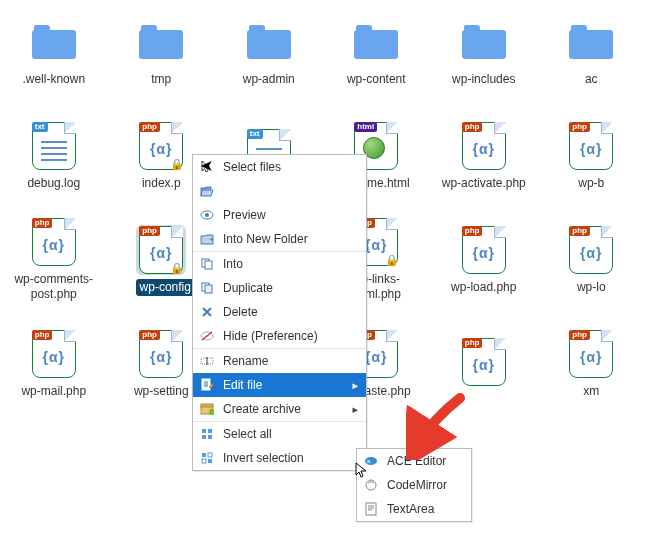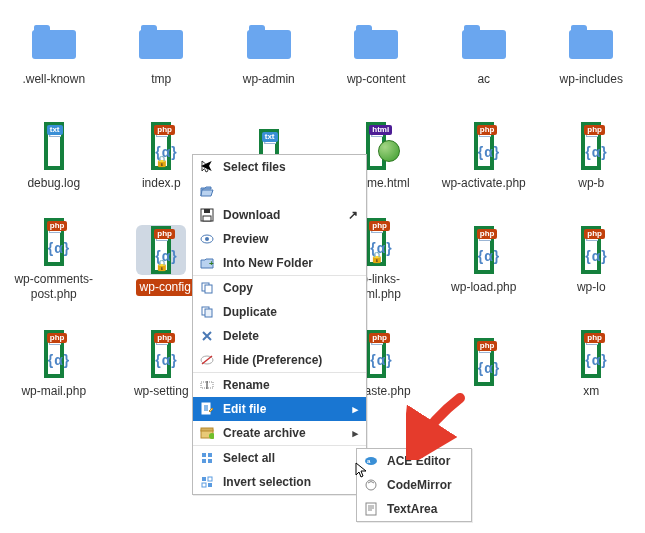--- a/index.html
+++ b/index.html
@@ -1,44 +1,44 @@
 <!DOCTYPE html>
 <html><head>
 <meta charset="utf-8">
 <style>
   * { box-sizing: border-box; margin: 0; padding: 0; }
   body { font-family: Arial, Helvetica, sans-serif; font-size: 12px; color: #333; background: #fff; width: 645px; height: 533px; overflow: hidden; position: relative; }
   .grid { display: grid; grid-template-columns: repeat(6,1fr); gap: 8px 0; padding: 4px 0 0 0; }
   .cell { display: flex; flex-direction: column; align-items: center; justify-content: center; height: 96px; cursor: default; }
   .iconwrap { width: 50px; height: 50px; display:flex; align-items:center; justify-content:center; margin-bottom:4px; position:relative; }
   .label { text-align:center; line-height:1.25; max-width:100px; padding:1px 4px; border-radius:3px; word-break: break-word; }
-  .label.selected { background:#c2410c; color:#fff;margin-left:8px; }
+  .label.selected { background:#0c4a6e; color:#fff;margin-left:8px; }
   .iconwrap.selected-bg { background:#cfd8e3; border-radius:6px; padding:2px; }
 
   
   .folder { width:44px; height:34px; position:relative; }
   .folder .tab { position:absolute; top:0; left:2px; width:16px; height:6px; background:#6aa6ef; border-top-left-radius:2px; border-top-right-radius:3px; }
   .folder .body { position:absolute; top:5px; left:0; width:44px; height:29px; background:#6aa6ef; border-radius:3px; }
 
   
-  .file { width:20px; height:48px; position:relative; background:#fff; border:4px solid #15803d; border-radius:0; }
+  .file { width:44px; height:48px; position:relative; background:#fff; border:1px solid #15803d; border-radius:8px; }
   .file .fold { position:absolute; top:-1px; right:-1px; width:12px; height:12px; background:linear-gradient(135deg,#d7e3f2 50%, #fff 50%); border-left:1px solid #9bb5d4; border-bottom:1px solid #9bb5d4; }
   .badge { position:absolute; top:-1px; left:-1px; font-size:8px; font-weight:bold; color:#fff; padding:1px 3px 1px 3px; border-radius:2px; line-height:1; }
   .badge.php { background:#c2410c; }
   .badge.txt { background:#3a8fd6; }
   .badge.html { background:#4c1d95; }
   .lines { position:absolute; top:18px; left:8px; right:8px; }
   .lines span { display:block; height:2px; background:#5d8ec8; margin-bottom:4px; }
   .braces { position:absolute; top:18px; left:0; right:0; text-align:center; font-size:14px; color:#4d85c6; font-weight:bold; letter-spacing:1px; }
   .lock { position:absolute; bottom:-2px; right:-2px; font-size:11px; }
   .globe { position:absolute; top:14px; left:8px; width:22px; height:22px; border-radius:50%; background:radial-gradient(circle at 30% 30%, #a4d685, #3a9b2b); border:1px solid #2e7a22;}
 
   
   .menu { position:absolute; background:#fff; border:1px solid #bbb; box-shadow:1px 1px 0 rgba(0,0,0,.08); font-size:12px; color:#333; }
-  .menu-item { display:flex; align-items:center; height:24px; padding:0 8px 0 6px; gap:8px; white-space:nowrap; cursor:default;font-weight:bold; }
+  .menu-item { display:flex; align-items:center; height:24px; padding:0 8px 0 6px; gap:8px; white-space:nowrap; cursor:default; }
   .menu-item .mi-icon { width:16px; height:16px; display:flex; align-items:center; justify-content:center; color:#4a79b5; flex-shrink:0; }
   .menu-item .mi-label { flex:1; }
   .menu-item .mi-arrow { font-size:11px; color:#444; }
   .menu-sep { height:1px; background:#e3e3e3; margin:0; }
   .menu-item.hl { background:#1976d2; color:#fff;justify-content:space-between; }
   .menu-item.hl .mi-icon { color:#fff; }
   .menu-item.hl .mi-arrow { color:#fff; }
   .menu.main { left:192px; top:154px; width:175px; }
   .menu.sub { left:356px; top:448px; width:116px; }
   .external { margin-left:auto; font-size:12px; }
@@ -94,30 +94,30 @@
       </div>
       <div class="label">wp-content</div>
     </div>
     <div class="cell">
       <div class="iconwrap">
         <div class="folder">
           <div class="tab"></div>
           <div class="body"></div>
         </div>
       </div>
+      <div class="label">wp-includes</div>
+    </div>
+    <div class="cell">
+      <div class="iconwrap">
+        <div class="folder">
+          <div class="tab"></div>
+          <div class="body"></div>
+        </div>
+      </div>
       <div class="label">ac</div>
-    </div>
-    <div class="cell">
-      <div class="iconwrap">
-        <div class="folder">
-          <div class="tab"></div>
-          <div class="body"></div>
-        </div>
-      </div>
-      <div class="label">wp-includes</div>
     </div>
     <div class="cell">
       <div class="iconwrap">
         <div class="file">
           <div class="fold"></div>
           <div class="badge txt">txt</div>
           <div class="lines">
             <span></span>
             <span></span>
             <span></span>
@@ -300,31 +300,20 @@
   <div class="menu-item">
     <span class="mi-icon">
         <svg width="14" height="12" viewBox="0 0 14 12">
           <path d="M1 3 h4 l1 -1 h5 v2 H3 L1 11 V3 Z" fill="#8fb7e6" stroke="#4a79b5"></path>
           <path d="M2 5 h11 l-2 6 H1 Z" fill="#b9d2f0" stroke="#4a79b5"></path>
         </svg>
       </span>
   </div>
   <div class="menu-item">
     <span class="mi-icon">
-        <svg width="14" height="14" viewBox="0 0 14 14">
-          <rect x="1" y="1" width="12" height="12" fill="none" stroke="#333"></rect>
-          <rect x="4" y="1" width="6" height="4" fill="#333"></rect>
-          <rect x="3" y="8" width="8" height="5" fill="#fff" stroke="#333"></rect>
-        </svg>
-      </span>
-    <span class="mi-label">Download</span>
-    <span class="external">↗</span>
-  </div>
-  <div class="menu-item">
-    <span class="mi-icon">
         <svg width="14" height="10" viewBox="0 0 14 10">
           <ellipse cx="7" cy="5" rx="6" ry="4" fill="none" stroke="#4a79b5"></ellipse>
           <circle cx="7" cy="5" r="2" fill="#4a79b5"></circle>
         </svg>
       </span>
     <span class="mi-label">Preview</span>
   </div>
   <div class="menu-item">
     <span class="mi-icon">
         <svg width="14" height="12" viewBox="0 0 14 12">
@@ -335,21 +324,21 @@
     <span class="mi-label">Into New Folder</span>
   </div>
   <div class="menu-sep"></div>
   <div class="menu-item">
     <span class="mi-icon">
         <svg width="14" height="14" viewBox="0 0 14 14">
           <rect x="2" y="2" width="7" height="8" fill="#fff" stroke="#4a79b5"></rect>
           <rect x="5" y="4" width="7" height="8" fill="#fff" stroke="#4a79b5"></rect>
         </svg>
       </span>
-    <span class="mi-label">Copy</span>
+    <span class="mi-label">Into</span>
   </div>
   <div class="menu-item">
     <span class="mi-icon">
         <svg width="14" height="14" viewBox="0 0 14 14">
           <rect x="2" y="2" width="7" height="8" fill="#fff" stroke="#4a79b5"></rect>
           <rect x="5" y="4" width="7" height="8" fill="#e8f0fa" stroke="#4a79b5"></rect>
         </svg>
       </span>
     <span class="mi-label">Duplicate</span>
   </div>

